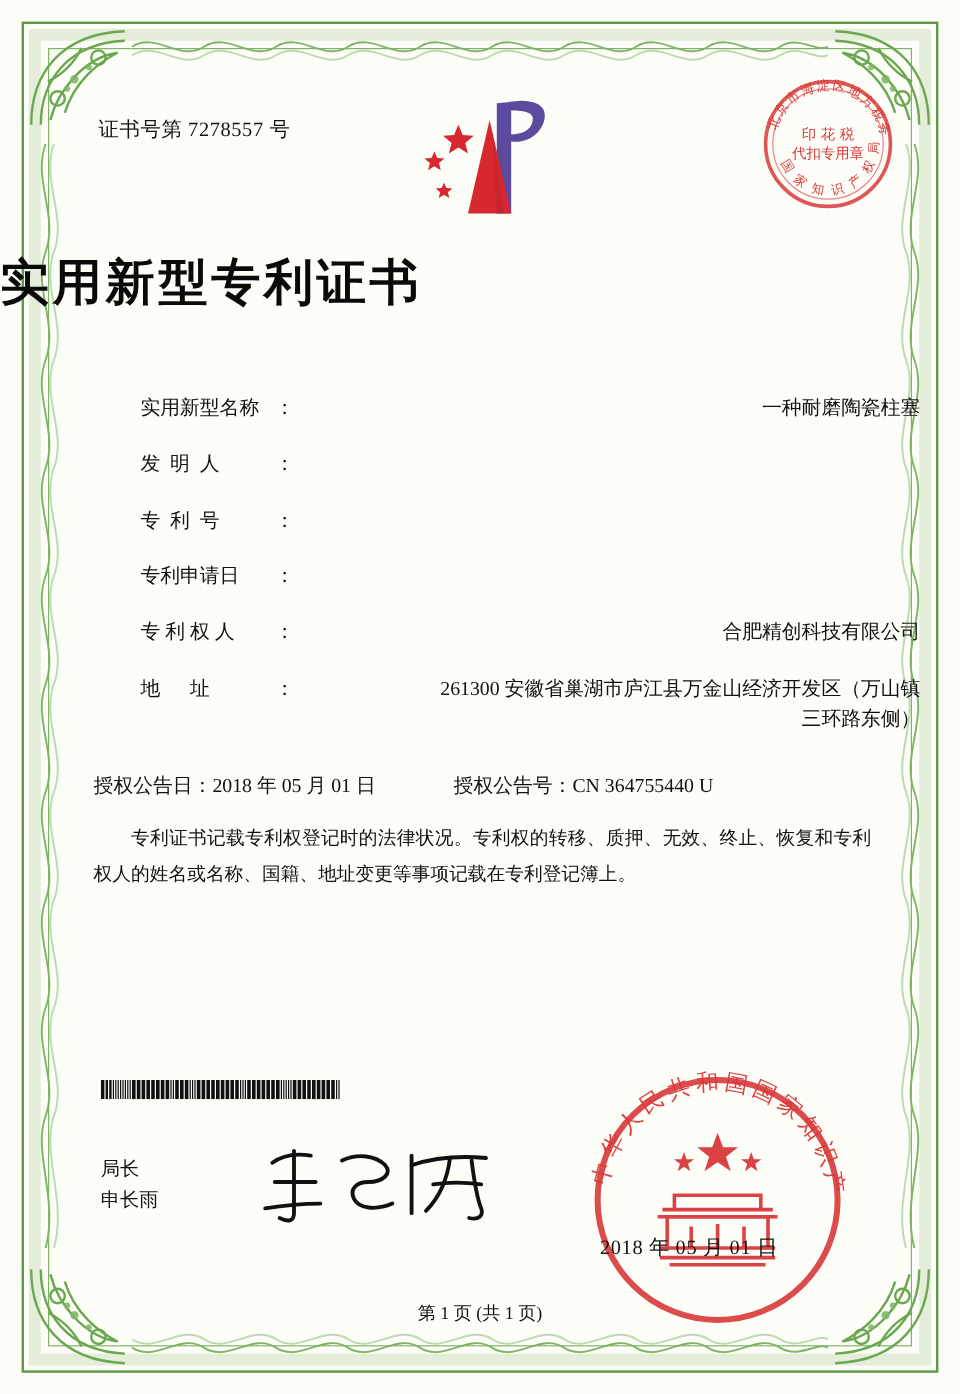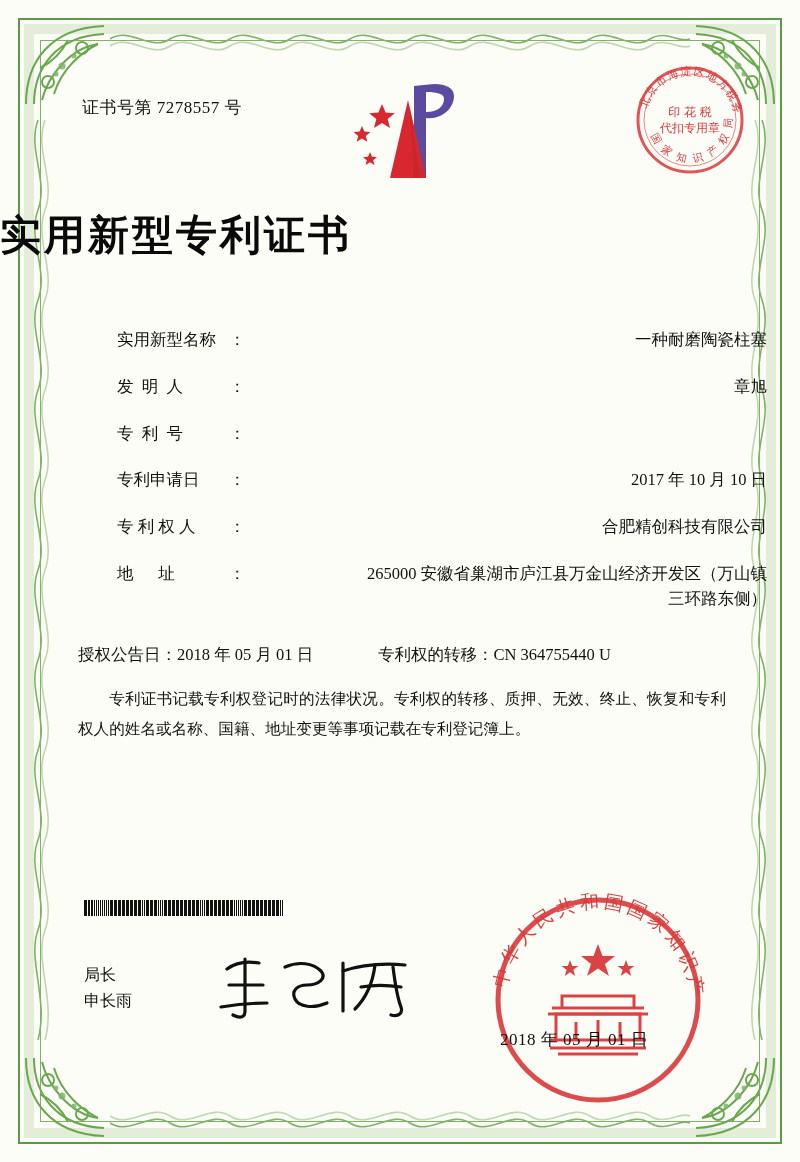--- a/index.html
+++ b/index.html
@@ -331,50 +331,48 @@
 
     <div class="fields">
       <div class="field-row">
         <span class="field-label">实用新型名称</span>
         <span class="field-colon">：</span>
         <span class="field-value">一种耐磨陶瓷柱塞</span>
       </div>
       <div class="field-row">
         <span class="field-label">发  明  人</span>
         <span class="field-colon">：</span>
-        <span class="field-value">章旭</span>
       </div>
       <div class="field-row">
         <span class="field-label">专  利  号</span>
         <span class="field-colon">：</span>
       </div>
       <div class="field-row">
         <span class="field-label">专利申请日</span>
         <span class="field-colon">：</span>
-        <span class="field-value">2017 年 10 月 10 日</span>
       </div>
       <div class="field-row">
         <span class="field-label">专 利 权 人</span>
         <span class="field-colon">：</span>
         <span class="field-value">合肥精创科技有限公司</span>
       </div>
       <div class="field-row">
         <span class="field-label">地      址</span>
         <span class="field-colon">：</span>
-        <span class="field-value">265000 安徽省巢湖市庐江县万金山经济开发区（万山镇
+        <span class="field-value">261300 安徽省巢湖市庐江县万金山经济开发区（万山镇
 三环路东侧）</span>
       </div>
     </div>
 
     <div class="grant-row">
       <div class="grant-left">
         <span>授权公告日</span><span>：</span><span>2018 年 05 月 01 日</span>
       </div>
       <div class="grant-right">
-        <span>专利权的转移</span><span>：</span><span>CN 364755440 U</span>
+        <span>授权公告号</span><span>：</span><span>CN 364755440 U</span>
       </div>
     </div>
 
     <div class="paragraphs">
       <p>专利证书记载专利权登记时的法律状况。专利权的转移、质押、无效、终止、恢复和专利权人的姓名或名称、国籍、地址变更等事项记载在专利登记簿上。</p>
     </div>
 
     <div class="barcode" id="barcode">
         <i style="width:3px"></i>
         <i style="width:2px"></i>
@@ -499,15 +497,16 @@
       </g>
       <g fill="#d9383a" opacity="0.95">
         <polygon points="110,54 114.5,66 127,66 117,74 121,86 110,78.5 99,86 103,74 93,66 105.5,66"></polygon>
         <polygon points="82,70 84.2,76 90.5,76 85.4,79.8 87.2,86 82,82.2 76.8,86 78.6,79.8 73.5,76 79.8,76"></polygon>
         <polygon points="138,70 140.2,76 146.5,76 141.4,79.8 143.2,86 138,82.2 132.8,86 134.6,79.8 129.5,76 135.8,76"></polygon>
       </g>
     </svg>
 
     <div class="seal-date">2018 年 05 月 01 日</div>
 
+    <div class="footer">第 1 页 (共 1 页)</div>
 
   </div>
 </div>
 
 </body></html>

